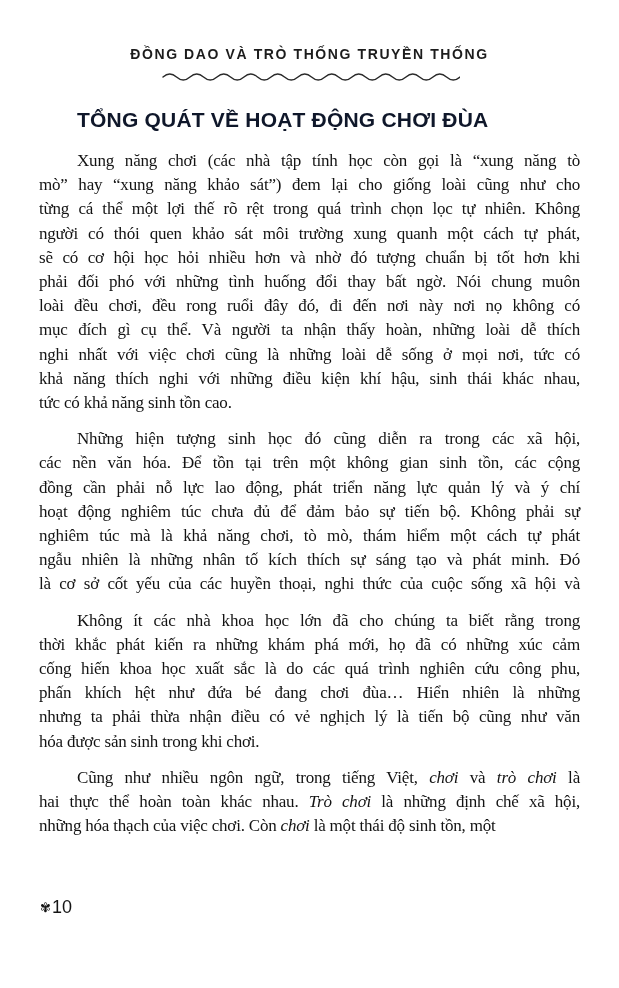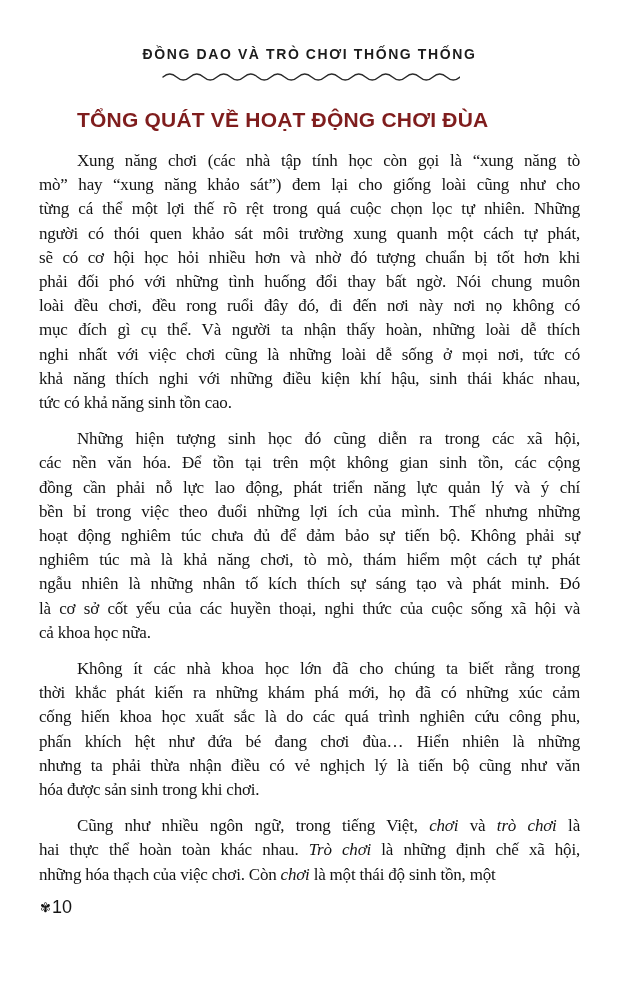--- a/index.html
+++ b/index.html
@@ -26,21 +26,21 @@
     text-align: center;
     margin-top: 7px;
     line-height: 0;
   }
   .section-title {
     margin: 25px 0 8px 77px;
     font-family: "Liberation Sans", "DejaVu Sans", sans-serif;
     font-size: 21px;
     font-weight: bold;
     letter-spacing: 0.2px;
-    color: #7f1d1d;
+    color: #0f172a;
   }
   .body-text {
     margin: 17px 39px 0 39px;
     width: 541px;
     font-size: 17px;
     line-height: 24.2px;
     letter-spacing: -0.2px;
     color: #131313;
   }
   .para { margin: 0 0 12px 0; padding: 0; }
@@ -67,54 +67,52 @@
     font-size: 13px;
     margin-right: 1px;
     line-height: 1;
   }
 </style>
 </head>
 <body>
 
 <div class="page">
 
-  <div class="running-header">ĐỒNG DAO VÀ TRÒ CHƠI THỐNG THỐNG</div>
+  <div class="running-header">ĐỒNG DAO VÀ TRÒ THỐNG TRUYỀN THỐNG</div>
 
   <div class="wave-wrap">
     <svg width="300" height="14" viewBox="0 0 300 14">
       <path d="M3,8 q6.75,-6 13.5,0 t13.5,0 t13.5,0 t13.5,0 t13.5,0 t13.5,0 t13.5,0 t13.5,0 t13.5,0 t13.5,0 t13.5,0 t13.5,0 t13.5,0 t13.5,0 t13.5,0 t13.5,0 t13.5,0 t13.5,0 t13.5,0 t13.5,0 t13.5,0 t13.5,0" fill="none" stroke="#2a2a2a" stroke-width="1.4" stroke-linecap="round"></path>
     </svg>
   </div>
 
   <h1 class="section-title">TỔNG QUÁT VỀ HOẠT ĐỘNG CHƠI ĐÙA</h1>
 
   <div class="body-text">
       <p class="para">
         <span class="line first"><span>Xung năng chơi (các nhà tập tính học còn gọi là “xung năng tò</span></span>
         <span class="line"><span>mò” hay “xung năng khảo sát”) đem lại cho giống loài cũng như cho</span></span>
-        <span class="line"><span>từng cá thể một lợi thế rõ rệt trong quá cuộc chọn lọc tự nhiên. Những</span></span>
+        <span class="line"><span>từng cá thể một lợi thế rõ rệt trong quá trình chọn lọc tự nhiên. Không</span></span>
         <span class="line"><span>người có thói quen khảo sát môi trường xung quanh một cách tự phát,</span></span>
         <span class="line"><span>sẽ có cơ hội học hỏi nhiều hơn và nhờ đó tượng chuẩn bị tốt hơn khi</span></span>
         <span class="line"><span>phải đối phó với những tình huống đổi thay bất ngờ. Nói chung muôn</span></span>
         <span class="line"><span>loài đều chơi, đều rong ruổi đây đó, đi đến nơi này nơi nọ không có</span></span>
         <span class="line"><span>mục đích gì cụ thể. Và người ta nhận thấy hoàn, những loài dễ thích</span></span>
         <span class="line"><span>nghi nhất với việc chơi cũng là những loài dễ sống ở mọi nơi, tức có</span></span>
         <span class="line"><span>khả năng thích nghi với những điều kiện khí hậu, sinh thái khác nhau,</span></span>
         <span class="line last"><span>tức có khả năng sinh tồn cao.</span></span>
       </p>
       <p class="para">
         <span class="line first"><span>Những hiện tượng sinh học đó cũng diễn ra trong các xã hội,</span></span>
         <span class="line"><span>các nền văn hóa. Để tồn tại trên một không gian sinh tồn, các cộng</span></span>
         <span class="line"><span>đồng cần phải nỗ lực lao động, phát triển năng lực quản lý và ý chí</span></span>
-        <span class="line"><span>bền bỉ trong việc theo đuổi những lợi ích của mình. Thế nhưng những</span></span>
         <span class="line"><span>hoạt động nghiêm túc chưa đủ để đảm bảo sự tiến bộ. Không phải sự</span></span>
         <span class="line"><span>nghiêm túc mà là khả năng chơi, tò mò, thám hiểm một cách tự phát</span></span>
         <span class="line"><span>ngẫu nhiên là những nhân tố kích thích sự sáng tạo và phát minh. Đó</span></span>
         <span class="line"><span>là cơ sở cốt yếu của các huyền thoại, nghi thức của cuộc sống xã hội và</span></span>
-        <span class="line last"><span>cả khoa học nữa.</span></span>
       </p>
       <p class="para">
         <span class="line first"><span>Không ít các nhà khoa học lớn đã cho chúng ta biết rằng trong</span></span>
         <span class="line"><span>thời khắc phát kiến ra những khám phá mới, họ đã có những xúc cảm</span></span>
         <span class="line"><span>cống hiến khoa học xuất sắc là do các quá trình nghiên cứu công phu,</span></span>
         <span class="line"><span>phấn khích hệt như đứa bé đang chơi đùa… Hiển nhiên là những</span></span>
         <span class="line"><span>nhưng ta phải thừa nhận điều có vẻ nghịch lý là tiến bộ cũng như văn</span></span>
         <span class="line last"><span>hóa được sản sinh trong khi chơi.</span></span>
       </p>
       <p class="para">

